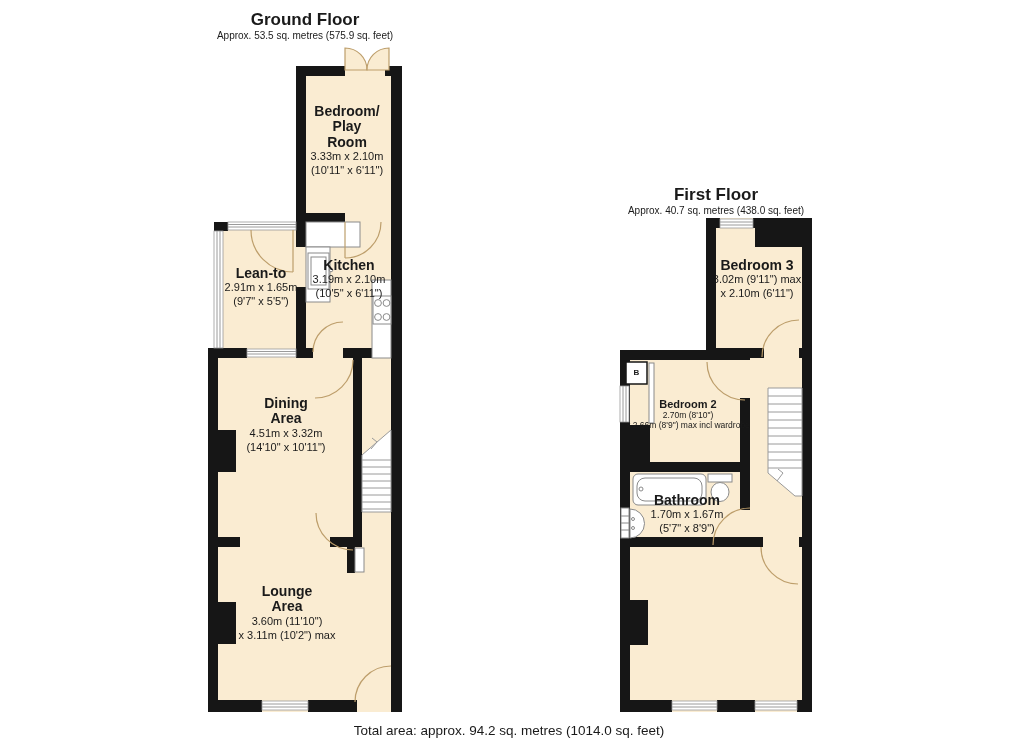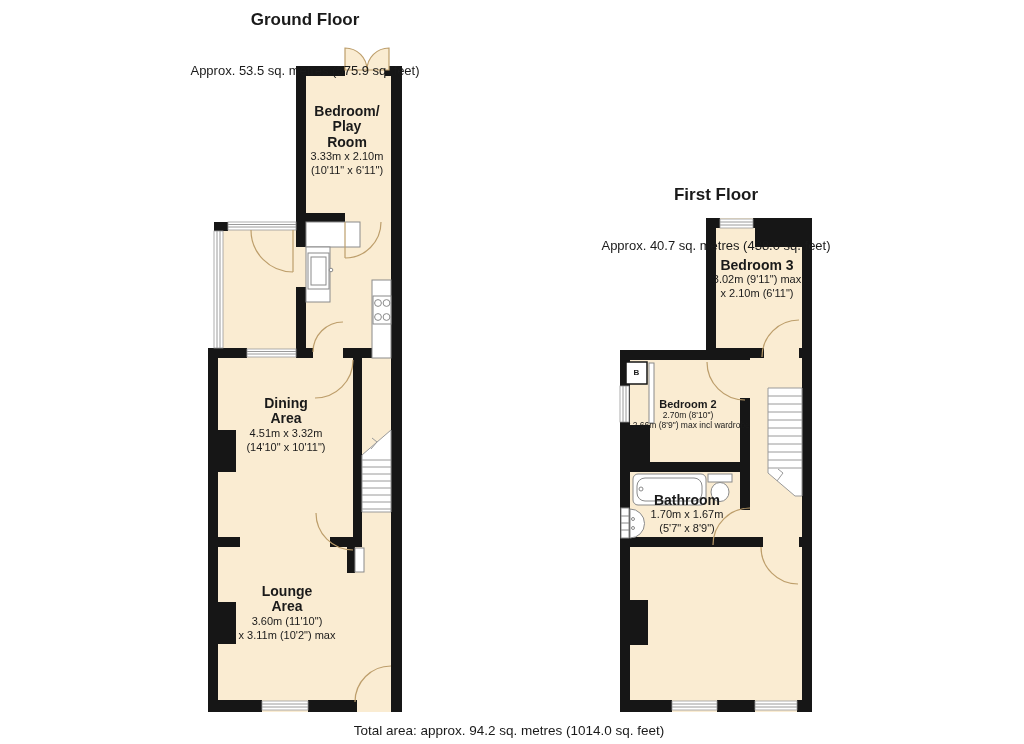--- a/index.html
+++ b/index.html
@@ -20,21 +20,21 @@
   .fx{fill:#ffffff;stroke:var(--fixture);stroke-width:1;}
   .fxl{fill:none;stroke:var(--fixture);stroke-width:1;}
   .win{fill:#ffffff;stroke:var(--win);stroke-width:0.8;}
   .winl{stroke:var(--win);stroke-width:1;fill:none;}
   .step{fill:#ffffff;stroke:var(--step);stroke-width:1;}
   .stepl{stroke:var(--step);stroke-width:1;fill:none;}
   .leaf{fill:#ffffff;stroke:var(--fixture);stroke-width:1;}
 
   .label{position:absolute;transform:translateX(-50%);text-align:center;white-space:nowrap;}
   .floor-title{font-size:17px;font-weight:bold;line-height:1.15;}
-  .floor-sub{font-size:13px;line-height:1.25;margin-top:33px;}
+  .floor-sub{font-size:10px;line-height:1.25;}
   .rn{font-size:14px;font-weight:bold;line-height:1.1;}
   .rd{font-size:11px;line-height:1.25;}
   .sm .rn{font-size:11px;}
   .sm .rd{font-size:8.5px;line-height:1.2;}
   .boiler-label{font-size:8px;font-weight:bold;line-height:1;}
   .total{font-size:13.5px;line-height:1.2;}
 </style>
 </head>
 <body>
 
@@ -251,21 +251,31 @@
 </div>
 
 <div class="label" style="left:347px;top:104px">
   <div class="rn">Bedroom/</div>
   <div class="rn">Play</div>
   <div class="rn">Room</div>
   <div class="rd">3.33m x 2.10m</div>
   <div class="rd">(10'11" x 6'11")</div>
 </div>
 
-
+<div class="label" style="left:261px;top:266px">
+  <div class="rn">Lean-to</div>
+  <div class="rd">2.91m x 1.65m</div>
+  <div class="rd">(9'7" x 5'5")</div>
+</div>
+
+<div class="label" style="left:349px;top:258px">
+  <div class="rn">Kitchen</div>
+  <div class="rd">3.19m x 2.10m</div>
+  <div class="rd">(10'5" x 6'11")</div>
+</div>
 
 <div class="label" style="left:286px;top:396px">
   <div class="rn">Dining</div>
   <div class="rn">Area</div>
   <div class="rd">4.51m x 3.32m</div>
   <div class="rd">(14'10" x 10'11")</div>
 </div>
 
 <div class="label" style="left:287px;top:584px">
   <div class="rn">Lounge</div>

